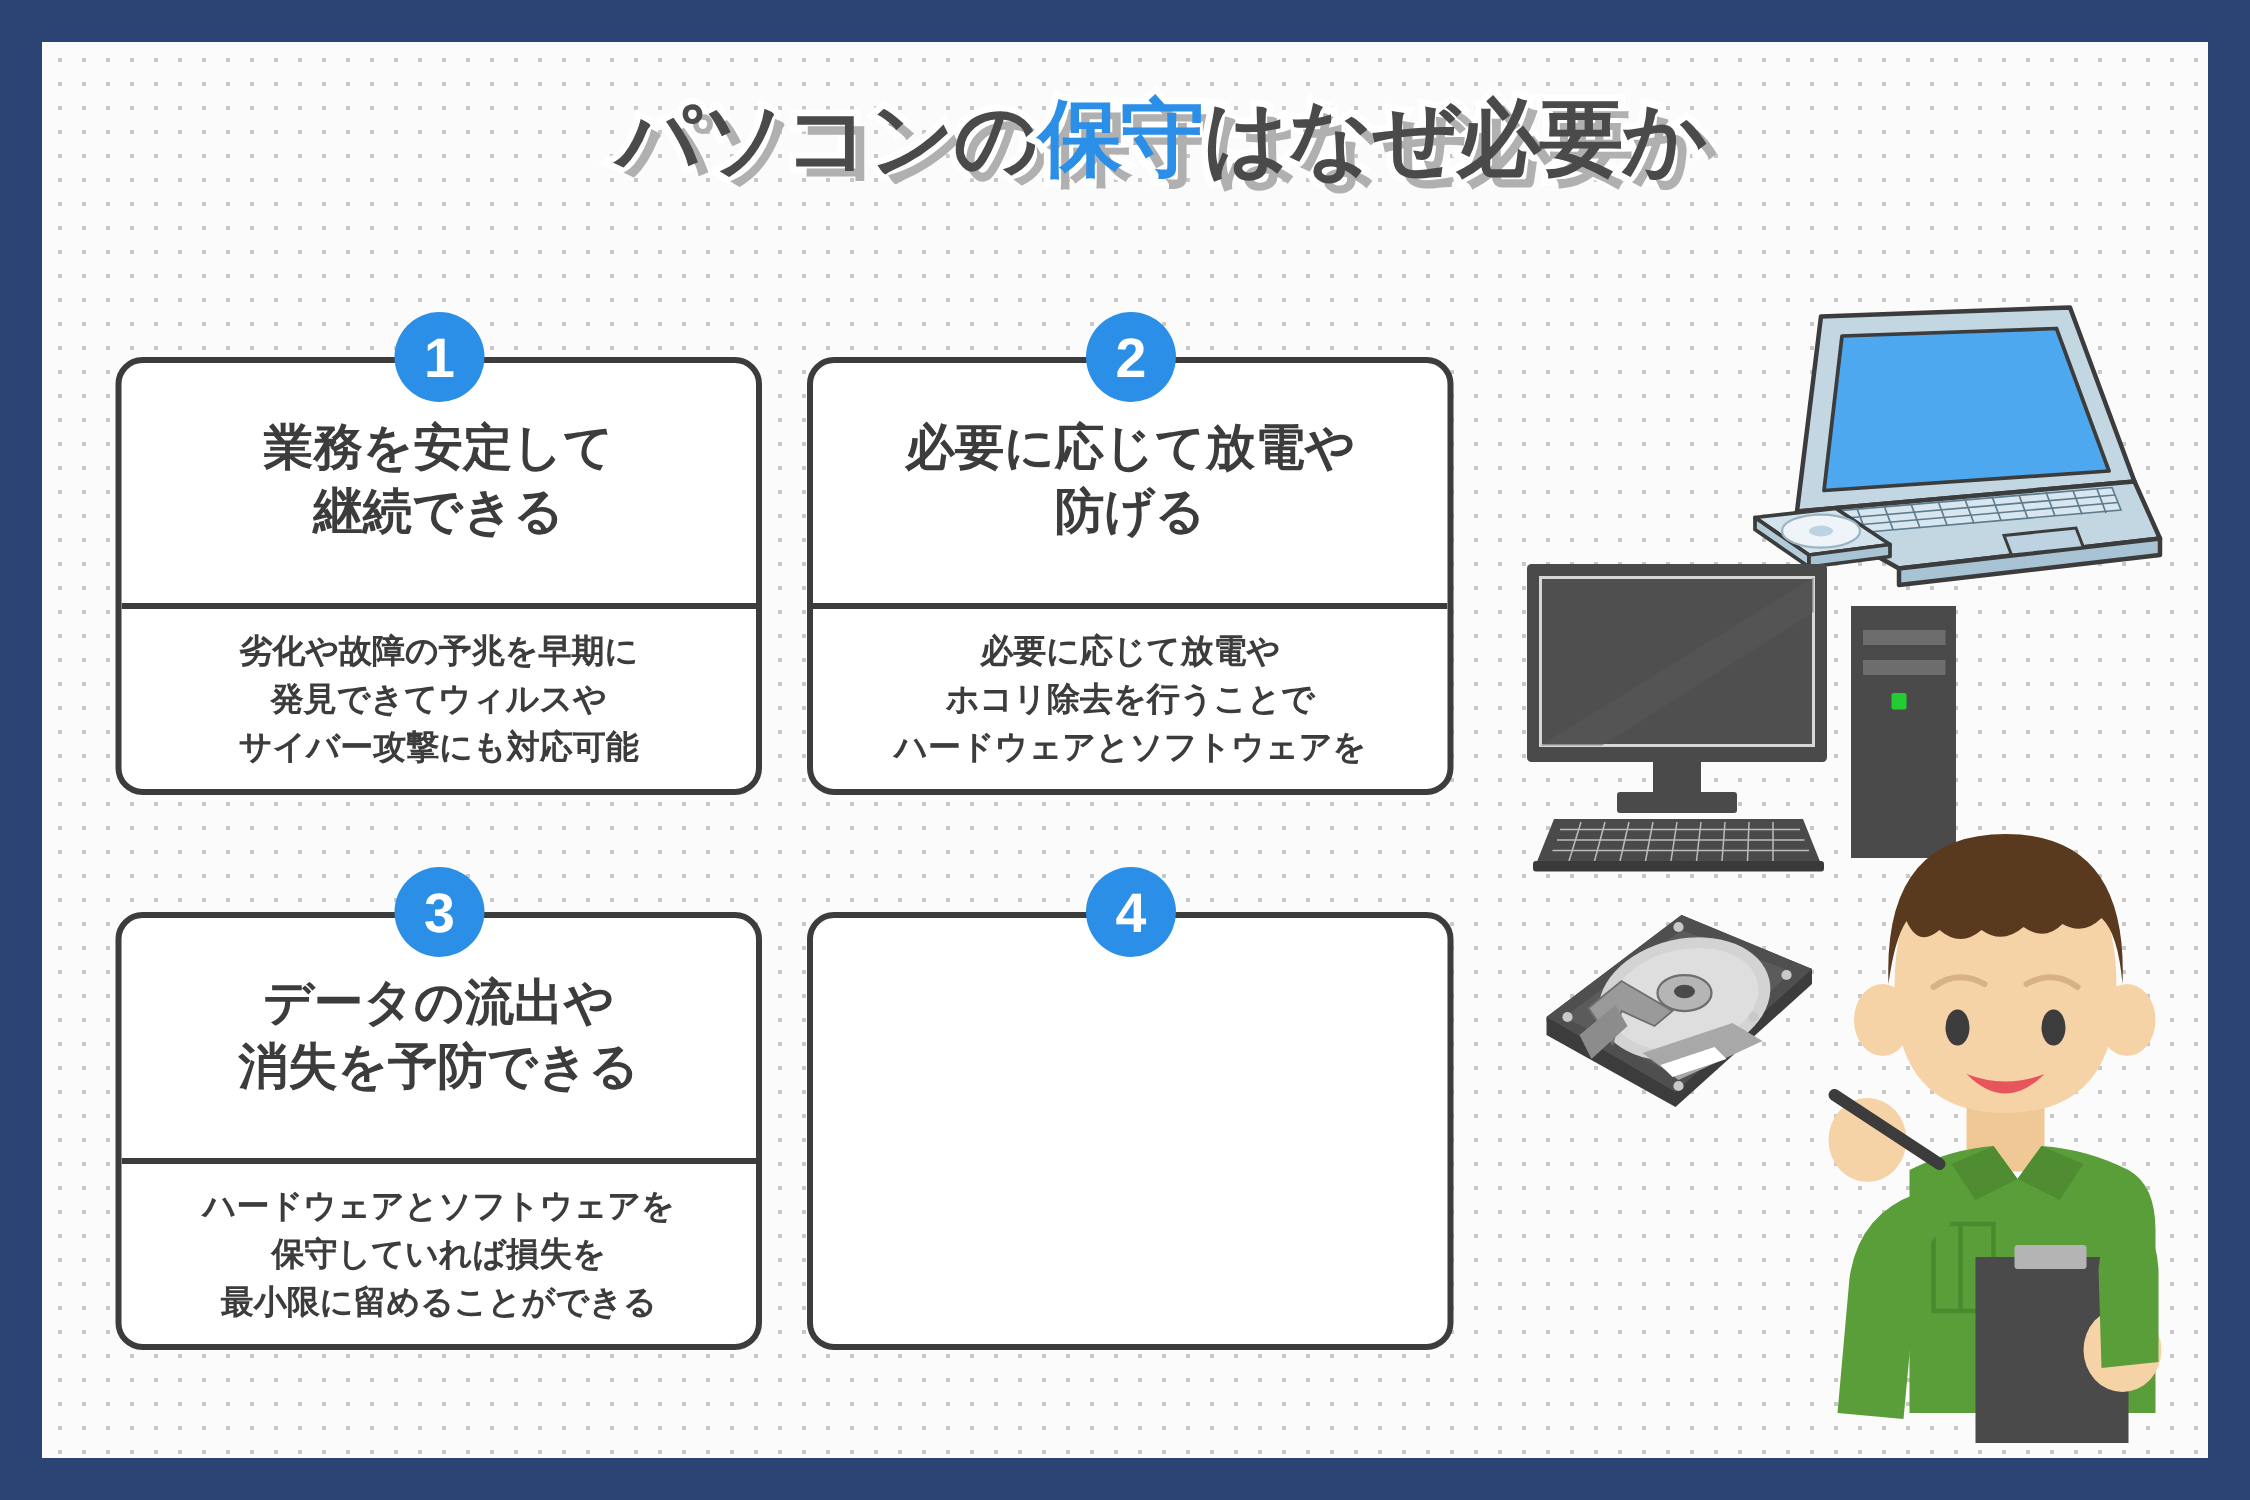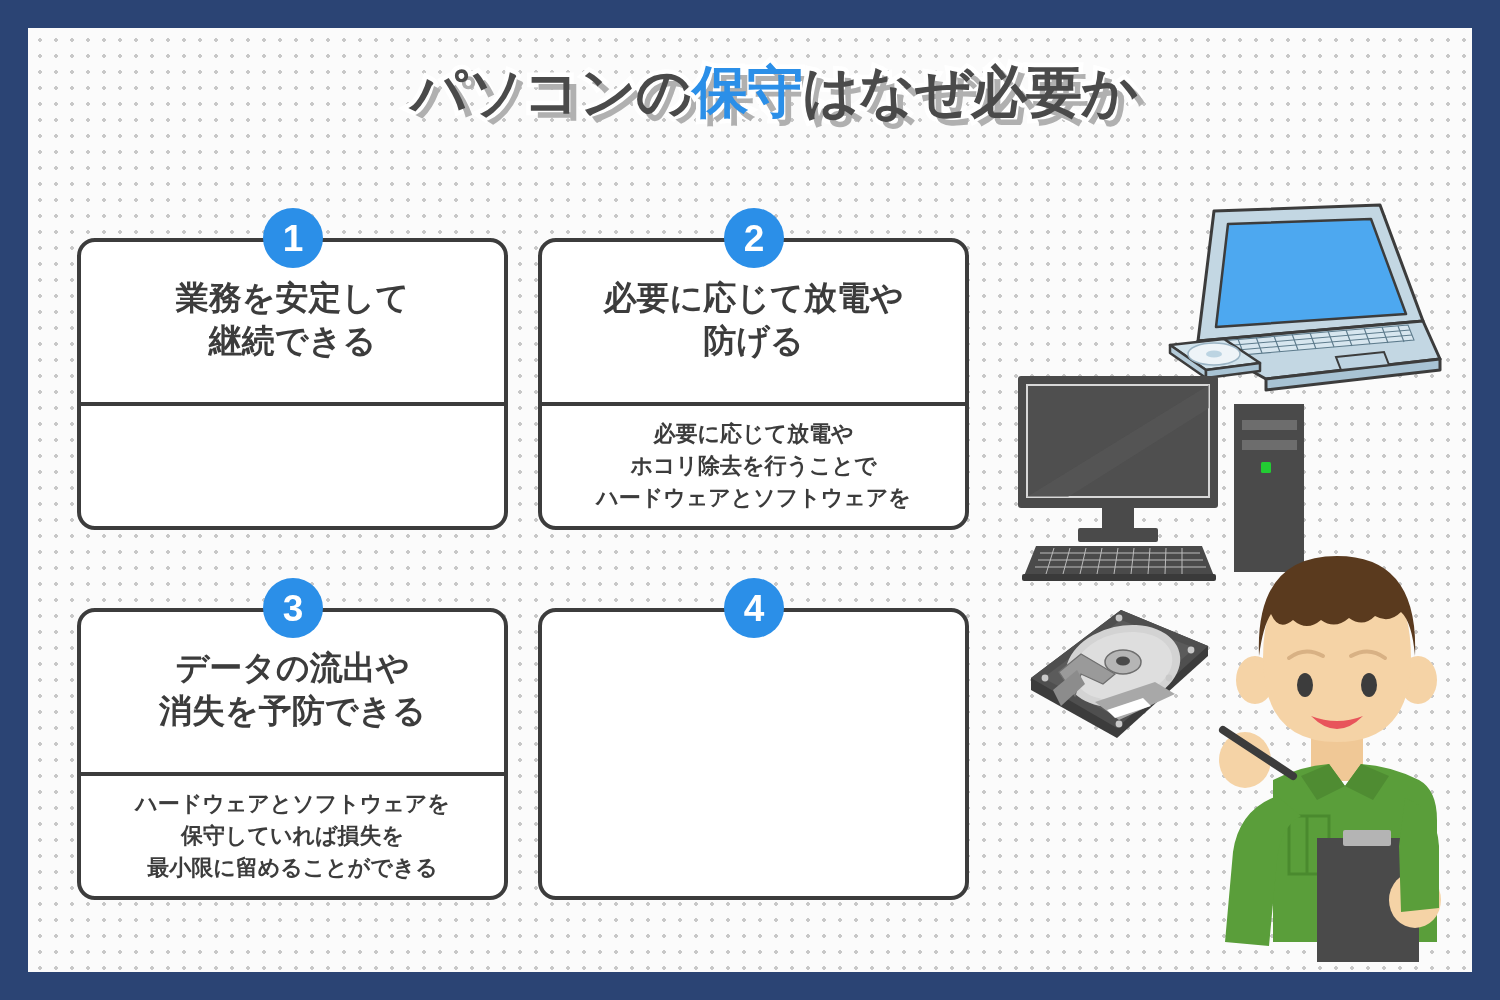--- a/index.html
+++ b/index.html
@@ -135,20 +135,25 @@
 
     <div id="title-wrap">
       <div id="title"><span>パソコンの</span><span class="hl">保守</span><span>はなぜ必要か</span></div>
     </div>
 
     <div class="badge b1">1</div>
     <div class="card c1">
       <div class="card-head">
         <div class="card-title">業務を安定して
 継続できる</div>
+      </div>
+      <div class="card-body">
+        <div class="card-desc">劣化や故障の予兆を早期に
+発見できてウィルスや
+サイバー攻撃にも対応可能</div>
       </div>
     </div>
 
     <div class="badge b2">2</div>
     <div class="card c2">
       <div class="card-head">
         <div class="card-title">必要に応じて放電や
 防げる</div>
       </div>
       <div class="card-body">

